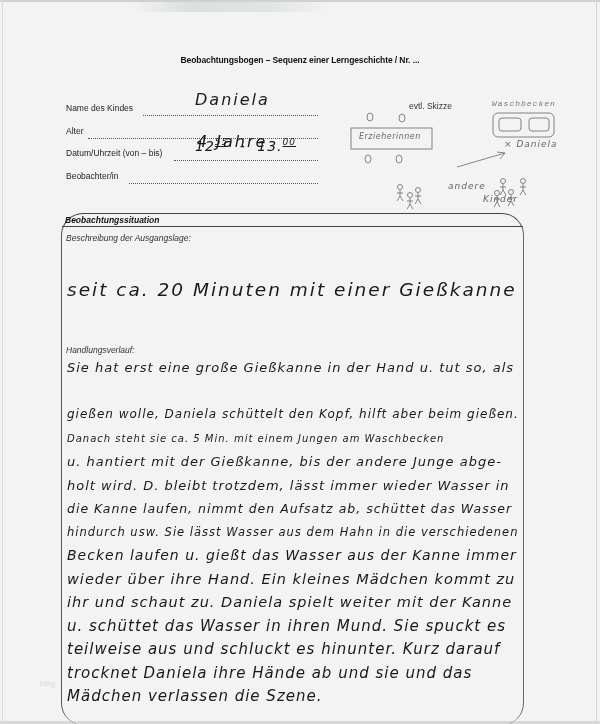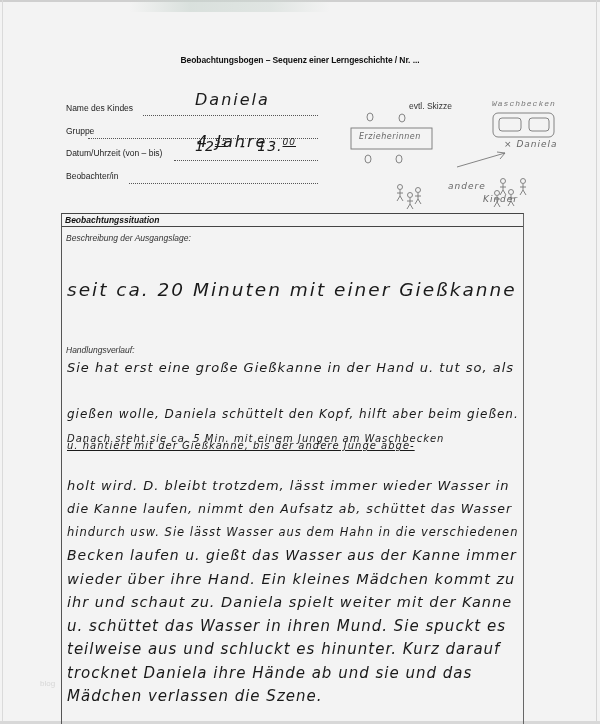--- a/index.html
+++ b/index.html
@@ -30,21 +30,21 @@
     }
     .hand {
       font-family: "DejaVu Sans", sans-serif; font-style: italic; font-weight: normal;
       color: #1a1a1a; letter-spacing: 1px;
     }
     .field-value { position: absolute; font-size: 15px; }
     .skizze-label { position: absolute; left: 409px; top: 101px; font-size: 8.5px; color: #333; }
     .sketch { position: absolute; left: 340px; top: 95px; width: 260px; height: 120px; }
     .obs-box {
       position: absolute; left: 61px; top: 213px; width: 461px; height: 511px;
-      border-left: 1.5px solid #555; border-right: 1.5px solid #666; border-top: 1.5px solid #444;
+      border-left: 1.5px solid #555; border-right: 1.5px solid #666; border-top: 1.5px solid #444; border-radius: 22px;
     }
     .obs-header {
       position: absolute; left: 0; top: 0; right: 0; height: 12px;
       border-bottom: 1px solid #444;
       font-size: 8.5px; font-weight: bold; font-style: italic; padding-left: 3px; line-height: 12px;
     }
     .section-label {
       position: absolute; left: 4px; font-size: 8.5px; font-style: italic; color: #333;
     }
     .hand-line {
@@ -66,21 +66,21 @@
 <div class="doc-title">Beobachtungsbogen – Sequenz einer Lerngeschichte / Nr. ...</div>
 
 <div class="field-row" style="top:103px;width:252px;height:14px;">
   <div class="dots" style="left:77px;width:175px;"></div>
   <span class="field-label">Name des Kindes</span>
 </div>
 <div class="field-value hand" style="left:195px;top:90px;font-size:16px;letter-spacing:2px;">Daniela</div>
 
 <div class="field-row" style="top:126px;width:252px;height:14px;">
   <div class="dots" style="left:22px;width:230px;"></div>
-  <span class="field-label">Gruppe</span>
+  <span class="field-label">Alter</span>
 </div>
 <div class="field-value hand" style="left:197px;top:132px;font-size:16px;letter-spacing:2px;">4 Jahre</div>
 
 <div class="field-row" style="top:148px;width:252px;height:14px;">
   <div class="dots" style="left:108px;width:144px;"></div>
   <span class="field-label">Datum/Uhrzeit (von – bis)</span>
 </div>
 <div class="field-value hand" style="left:195px;top:137px;font-size:14px;letter-spacing:1px;">
   <span>12</span><sup style="font-size:9px;text-decoration:underline;">55</sup>
   <span style="margin:0 6px;">-</span>
@@ -142,21 +142,21 @@
 <div class="obs-box">
   <div class="obs-header">Beobachtungssituation</div>
   <div class="section-label" style="top:19px;">Beschreibung der Ausgangslage:</div>
   <div class="hand-line hand initial-text" style="top: 63px; font-size: 18.5px;">seit  ca.  20 Minuten mit einer Gießkanne</div>
 
   <div class="section-label" style="top:131px;">Handlungsverlauf:</div>
 
   <div class="hand-line hand" style="top: 142px; font-size: 13px;">Sie hat erst eine große Gießkanne in der Hand u. tut so, als</div>
   <div class="hand-line hand" style="top: 189px; font-size: 12px;">gießen wolle, Daniela schüttelt den Kopf, hilft aber beim gießen.</div>
   <div class="hand-line hand" style="top: 212.5px; font-size: 10px;">Danach steht sie ca. 5 Min. mit einem Jungen am Waschbecken</div>
-  <div class="hand-line hand" style="top: 220px; font-size: 10px; text-decoration: underline;">u. hantiert mit der Gießkanne, bis der andere Junge abge-</div>
+  <div class="hand-line hand" style="top: 236px; font-size: 13px;">u. hantiert mit der Gießkanne, bis der andere Junge abge-</div>
   <div class="hand-line hand" style="top: 259.5px; font-size: 13px;">holt wird. D. bleibt trotzdem, lässt immer wieder Wasser in</div>
   <div class="hand-line hand" style="top: 283px; font-size: 12.5px;">die Kanne laufen, nimmt den Aufsatz ab, schüttet das Wasser</div>
   <div class="hand-line hand" style="top: 306.5px; font-size: 11.5px;">hindurch usw. Sie lässt Wasser aus dem Hahn in die verschiedenen</div>
   <div class="hand-line hand" style="top: 330px; font-size: 14px;">Becken laufen u. gießt das Wasser aus der Kanne immer</div>
   <div class="hand-line hand" style="top: 353.5px; font-size: 14.5px;">wieder über ihre Hand. Ein kleines Mädchen kommt zu</div>
   <div class="hand-line hand" style="top: 377px; font-size: 14.5px;">ihr und schaut zu. Daniela spielt weiter mit der Kanne</div>
   <div class="hand-line hand" style="top:400.5px;">u. schüttet das Wasser in ihren Mund. Sie spuckt es</div>
   <div class="hand-line hand" style="top:424px;">teilweise aus und schluckt es hinunter. Kurz darauf</div>
   <div class="hand-line hand" style="top:447.5px;">trocknet Daniela ihre Hände ab und sie und das</div>
   <div class="hand-line hand" style="top:471px;">Mädchen verlassen die Szene.</div>

